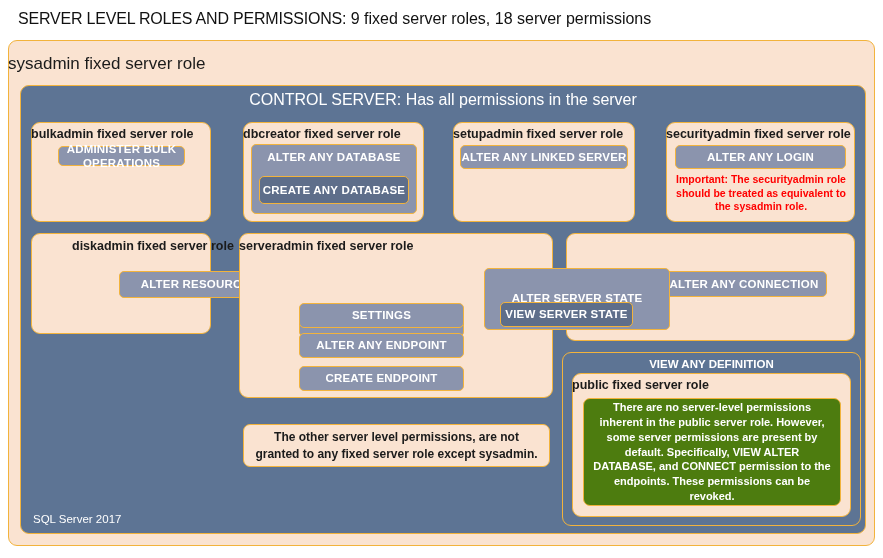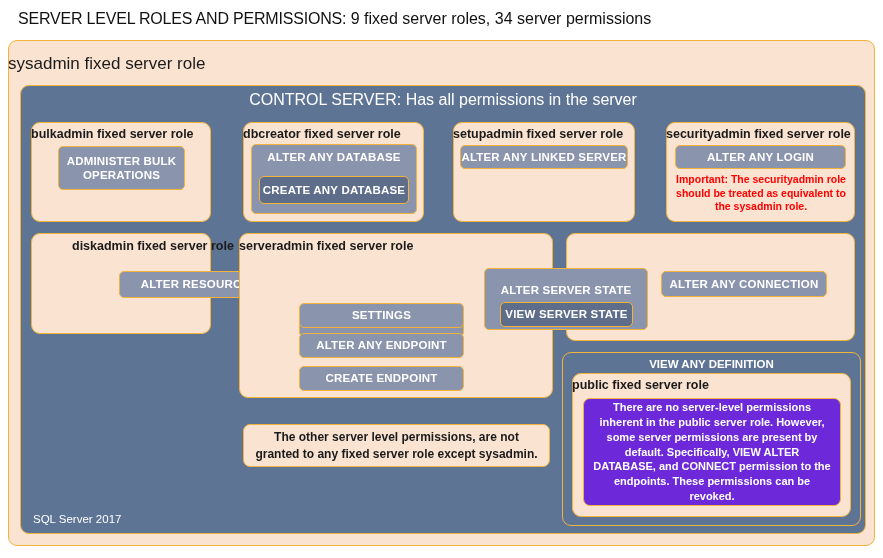--- a/index.html
+++ b/index.html
@@ -51,45 +51,45 @@
     position:absolute;background:#fae3d1;border:1.6px solid #f2b33c;
     border-radius:7px;box-sizing:border-box;
     display:flex;align-items:center;justify-content:center;text-align:center;
     font-size:12px;font-weight:bold;color:#1b1b1b;line-height:1.35;
     padding:4px 8px;
   }
   .footer{
     position:absolute;color:#ffffff;font-size:11.5px;white-space:nowrap;
   }
   .pub-text{
-    position:absolute;box-sizing:border-box;background:#6d28d9;
+    position:absolute;box-sizing:border-box;background:#4d7c0f;
     border:1.6px solid #f2b33c;border-radius:7px;
     color:#ffffff;font-weight:bold;font-size:11px;line-height:1.35;
     display:flex;align-items:center;justify-content:center;text-align:center;
     padding:5px 8px;
   }
 </style>
 </head>
 <body>
 
 <div id="canvas">
 
   <div id="title">
-    <span class="t-main">SERVER LEVEL ROLES AND PERMISSIONS:</span><span class="t-sub"> 9 fixed server roles, 34 server permissions</span>
+    <span class="t-main">SERVER LEVEL ROLES AND PERMISSIONS:</span><span class="t-sub"> 9 fixed server roles, 18 server permissions</span>
   </div>
 
   <div class="cream" style="left:8px;top:40px;width:867px;height:506px;"></div>
   <div class="role-label" style="left:8px;top:54px;width:867px;font-size:17px;font-weight:normal;">sysadmin  fixed  server  role</div>
 
   <div class="slate" style="left:20px;top:85px;width:846px;height:449px;"></div>
   <div class="band-label" style="left:20px;top:91px;width:846px;font-size:16px;">CONTROL SERVER: Has all permissions in the server</div>
 
   <div class="cream" style="left:31px;top:122px;width:180px;height:100px;"></div>
   <div class="role-label" style="left:31px;top:127px;width:180px;">bulkadmin  fixed server role</div>
-  <div class="perm" style="left:58px;top:146px;width:127px;height:44px;text-align:center;">ADMINISTER  BULK OPERATIONS</div>
+  <div class="perm" style="left:58px;top:146px;width:127px;height:20px;text-align:center;">ADMINISTER  BULK OPERATIONS</div>
 
   <div class="cream" style="left:243px;top:122px;width:181px;height:100px;"></div>
   <div class="role-label" style="left:243px;top:127px;width:181px;">dbcreator fixed server role</div>
   <div class="perm" style="left:251px;top:144px;width:166px;height:70px;align-items:flex-start;padding-top:5px;">ALTER ANY DATABASE</div>
   <div class="perm dark" style="left:259px;top:176px;width:150px;height:28px;">CREATE  ANY DATABASE</div>
 
   <div class="cream" style="left:453px;top:122px;width:182px;height:100px;"></div>
   <div class="role-label" style="left:453px;top:127px;width:182px;">setupadmin fixed server role</div>
   <div class="perm" style="left:460px;top:145px;width:168px;height:24px;">ALTER ANY LINKED SERVER</div>
 
@@ -105,21 +105,21 @@
   <div class="cream" style="left:239px;top:233px;width:314px;height:165px;"></div>
   <div class="role-label" style="left:239px;top:239px;width:314px;">serveradmin fixed server role</div>
   <div class="perm" style="left:299px;top:271px;width:165px;height:25px;margin-top:41px;">ALTER SETTINGS</div>
   <div class="perm" style="left:299px;top:303px;width:165px;height:25px;">SETTINGS</div>
   <div class="perm" style="left:299px;top:333px;width:165px;height:25px;">ALTER ANY ENDPOINT</div>
   <div class="perm" style="left:299px;top:366px;width:165px;height:25px;">CREATE  ENDPOINT</div>
 
   <div class="cream" style="left:566px;top:233px;width:289px;height:108px;"></div>
   <div class="perm" style="left:661px;top:271px;width:166px;height:26px;">ALTER ANY CONNECTION</div>
 
-  <div class="perm" style="left:484px;top:268px;width:164px;height:62px;align-items:flex-start;padding-top:14px;">ALTER SERVER STATE</div>
+  <div class="perm" style="left:484px;top:268px;width:186px;height:62px;align-items:flex-start;padding-top:22px;">ALTER SERVER STATE</div>
   <div class="perm dark" style="left:500px;top:302px;width:133px;height:25px;">VIEW SERVER STATE</div>
 
   <div class="note-cream" style="left:243px;top:424px;width:307px;height:43px;">The other server level permissions,  are not granted to any fixed server role except sysadmin.</div>
 
   <div class="slate" style="left:562px;top:352px;width:299px;height:174px;"></div>
   <div class="band-label" style="left:562px;top:358px;width:299px;font-size:11.5px;font-weight:bold;">VIEW ANY DEFINITION</div>
 
   <div class="cream" style="left:572px;top:373px;width:279px;height:144px;"></div>
   <div class="role-label" style="left:572px;top:378px;width:279px;">public  fixed server role</div>
   <div class="pub-text" style="left:583px;top:398px;width:258px;height:108px;">There are no server-level permissions inherent in the public server role. However, some server permissions are present by default. Specifically, VIEW ALTER DATABASE, and CONNECT permission to the endpoints. These permissions can be revoked.</div>

